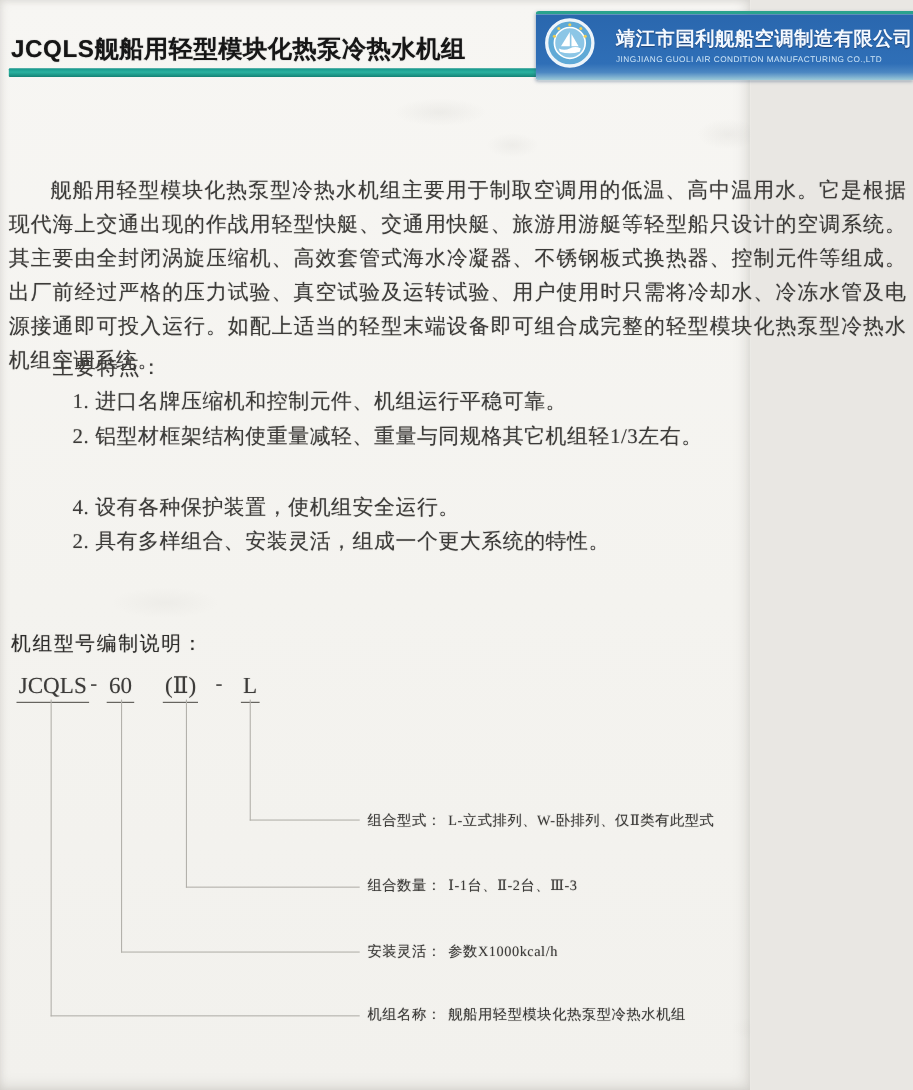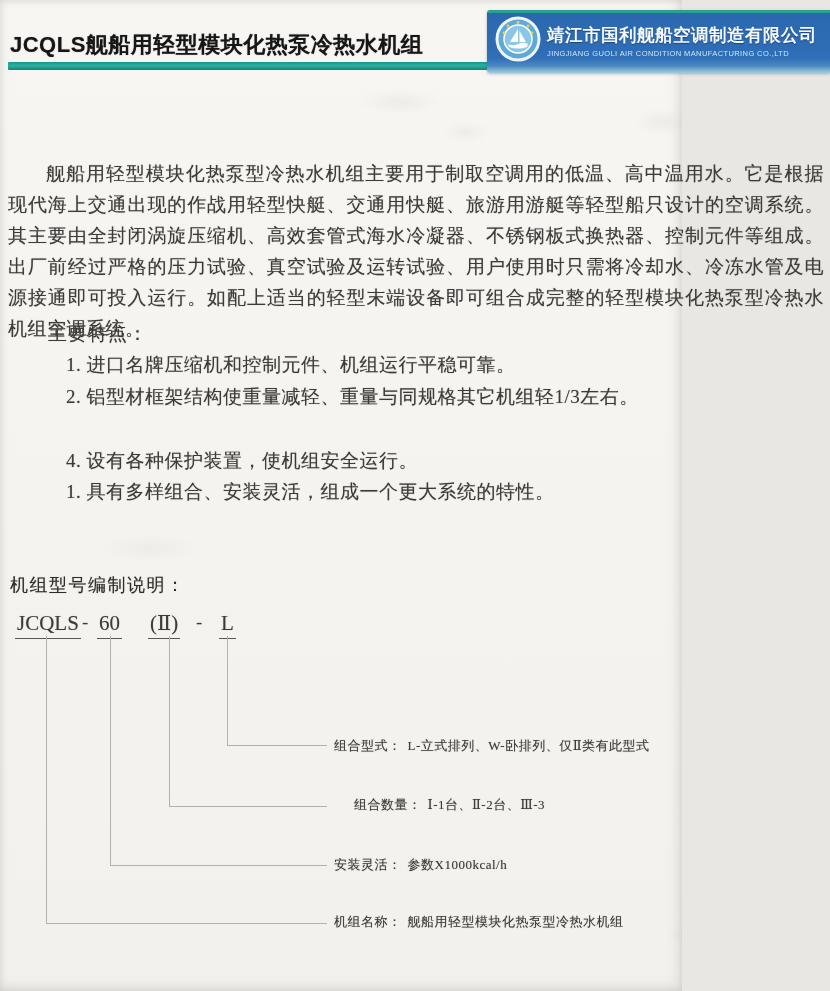--- a/index.html
+++ b/index.html
@@ -35,21 +35,21 @@
     border-radius:1px;
   }
   .banner{
     position:absolute;left:487px;top:10px;width:343px;height:63px;
     background:linear-gradient(180deg,#2a67ae 0%,#2f6fb7 75%,#4c87c2 88%,#9fccd9 100%);
     border-top:3px solid #2aa28e;border-radius:3px 0 0 3px;
     box-sizing:border-box;display:flex;align-items:center;
     box-shadow:0 1px 3px rgba(40,70,110,.35);
   }
   .emblem{flex:0 0 auto;margin-left:7px;margin-top:-4px;}
-  .banner-text{flex:1;min-width:0;margin-left:5px;margin-top:-6px;}
+  .banner-text{flex:1;min-width:0;margin-left:18px;margin-top:-6px;}
   .company-cn{
     font-family:"Liberation Sans","DejaVu Sans",sans-serif;
     font-weight:700;font-size:17.5px;color:#f4f9ff;letter-spacing:.5px;
     white-space:nowrap;text-shadow:0 1px 1px rgba(20,40,80,.6);
   }
   .company-en{
     font-family:"Liberation Sans","DejaVu Sans",sans-serif;
     font-size:7.5px;color:#cfe6f8;letter-spacing:.4px;white-space:nowrap;margin-top:2px;
   }
 
@@ -76,21 +76,21 @@
 
   .connector{
     position:absolute;border-left:1px solid #b3b1ab;border-bottom:1px solid #b3b1ab;
   }
   .c0{left:227px;top:636px;width:99px; height:109px;}
   .c1{left:169px;top:636px;width:157px;height:170px;}
   .c2{left:110px;top:636px;width:216px;height:229px;}
   .c3{left:46px; top:636px;width:280px;height:287px;}
 
   .callout{position:absolute;left:334px;font-size:13px;letter-spacing:.5px;white-space:nowrap;}
-  .k0{top:737px;} .k1{top:796px;margin-left:20px;} .k2{top:856px;} .k3{top:913px;}
+  .k0{top:737px;} .k1{top:796px;} .k2{top:856px;} .k3{top:913px;}
   .callout .lbl{margin-right:6px;}
 </style>
 </head>
 <body>
 
 <div class="page">
 
   <div class="title">JCQLS舰船用轻型模块化热泵冷热水机组</div>
   <div class="teal-bar"></div>
 
@@ -114,21 +114,21 @@
       <div class="company-en">JINGJIANG GUOLI AIR CONDITION MANUFACTURING CO.,LTD</div>
     </span>
   </div>
 
   <div class="intro scan-text">舰船用轻型模块化热泵型冷热水机组主要用于制取空调用的低温、高中温用水。它是根据现代海上交通出现的作战用轻型快艇、交通用快艇、旅游用游艇等轻型船只设计的空调系统。其主要由全封闭涡旋压缩机、高效套管式海水冷凝器、不锈钢板式换热器、控制元件等组成。出厂前经过严格的压力试验、真空试验及运转试验、用户使用时只需将冷却水、冷冻水管及电源接通即可投入运行。如配上适当的轻型末端设备即可组合成完整的轻型模块化热泵型冷热水机组空调系统。</div>
 
   <div class="feat-heading scan-text">主要特点：</div>
   <div class="feat-item f0 scan-text">1. 进口名牌压缩机和控制元件、机组运行平稳可靠。</div>
   <div class="feat-item f1 scan-text">2. 铝型材框架结构使重量减轻、重量与同规格其它机组轻1/3左右。</div>
   <div class="feat-item f3 scan-text">4. 设有各种保护装置，使机组安全运行。</div>
-  <div class="feat-item f4 scan-text">1. 具有多样组合、安装灵活，组成一个更大系统的特性。</div>
+  <div class="feat-item f4 scan-text">2. 具有多样组合、安装灵活，组成一个更大系统的特性。</div>
 
   <div class="model-heading">机组型号编制说明：</div>
 
   <span class="model-part mp-prefix">JCQLS</span>
   <span class="model-dash md-1">-</span>
   <span class="model-part mp-capacity">60</span>
   <span class="model-part mp-quantity">(Ⅱ)</span>
   <span class="model-dash md-2">-</span>
   <span class="model-part mp-form">L</span>
 

